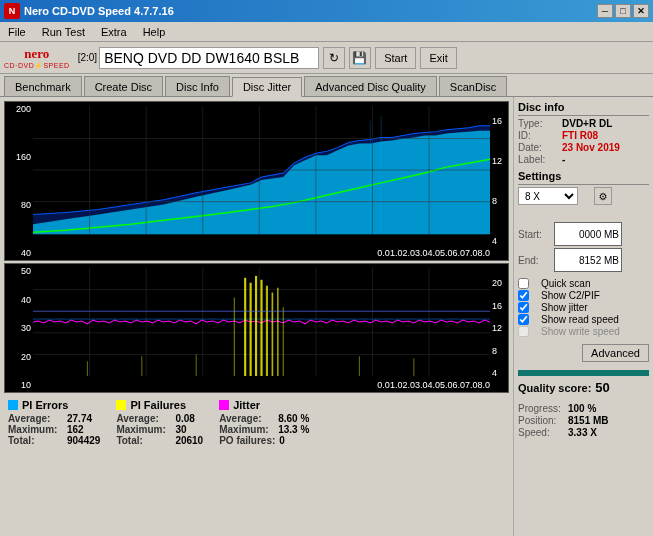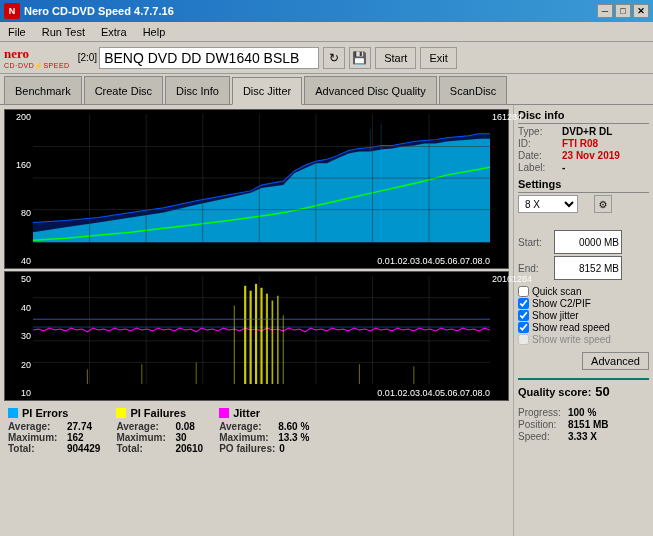--- a/index.html
+++ b/index.html
@@ -37,21 +37,21 @@
     
     .toolbar {
       background: #d4d0c8;
       height: 32px;
       display: flex;
       align-items: center;
       padding: 2px 4px;
       gap: 4px;
       border-bottom: 1px solid #999;
     }
-    .nero-logo { display: flex; flex-direction: column; align-items: flex-start; margin-right: 4px; }
+    .nero-logo { display: flex; flex-direction: column; align-items: center; margin-right: 4px; }
     .nero-logo-top { font-size: 13px; font-weight: bold; color: #cc0000; font-family: serif; }
     .nero-logo-bottom { font-size: 7px; color: #cc0000; letter-spacing: 0.5px; }
     
     .drive-select {
       display: flex; align-items: center; gap: 2px;
     }
     .drive-dropdown {
       background: white;
       border: 1px solid #999;
       height: 22px;
@@ -91,21 +91,21 @@
       border-bottom: 1px solid #888;
     }
     .tab {
       padding: 3px 10px;
       font-size: 11px;
       background: #c0bdb5;
       border: 1px solid #888;
       border-bottom: none;
       cursor: pointer;
       margin-right: 2px;
-      height: 28px;
+      height: 20px;
       display: flex;
       align-items: center;
     }
     .tab.active {
       background: #d4d0c8;
       border-bottom: 1px solid #d4d0c8;
       z-index: 1;
       margin-bottom: -1px;
     }
     
@@ -149,22 +149,23 @@
       font-size: 9px;
       text-align: right;
     }
     .y-axis-right {
       position: absolute;
       right: 0;
       top: 0;
       bottom: 0;
       width: 18px;
       display: flex;
+      flex-direction: column;
       justify-content: space-between;
-      padding: 2px 2px;
+      padding: 14px 2px;
       color: white;
       font-size: 9px;
     }
     .chart-inner {
       position: absolute;
       left: 28px;
       right: 18px;
       top: 4px;
       bottom: 16px;
     }
@@ -258,21 +259,21 @@
       padding: 0 2px;
       font-size: 10px;
       width: 68px;
       text-align: right;
     }
     .field-unit { font-size: 10px; }
     
     .checkbox-row {
       display: flex;
       align-items: center;
-      gap: 3px;
+      gap: 12px;
       margin-bottom: 1px;
       font-size: 10px;
     }
     .checkbox-row input[type=checkbox] { width: 11px; height: 11px; }
     
     .advanced-btn {
       background: #d4d0c8;
       border: 1px solid #888;
       padding: 2px 8px;
       font-size: 11px;
@@ -280,21 +281,21 @@
       align-self: flex-end;
       margin-top: 2px;
     }
     
     .quality-score-row {
       display: flex;
       align-items: center;
       gap: 4px;
       font-size: 11px;
       margin-top: 4px;
-      border-top: 2px solid #0f766e;
+      border-top: 6px solid #0f766e;
       padding-top: 4px;
     }
     .quality-label { font-weight: bold; }
     .quality-value { font-weight: bold; color: #000; font-size: 13px; }
     
     .progress-section { margin-top: 4px; }
     .progress-row {
       display: flex;
       align-items: center;
       font-size: 10px;

